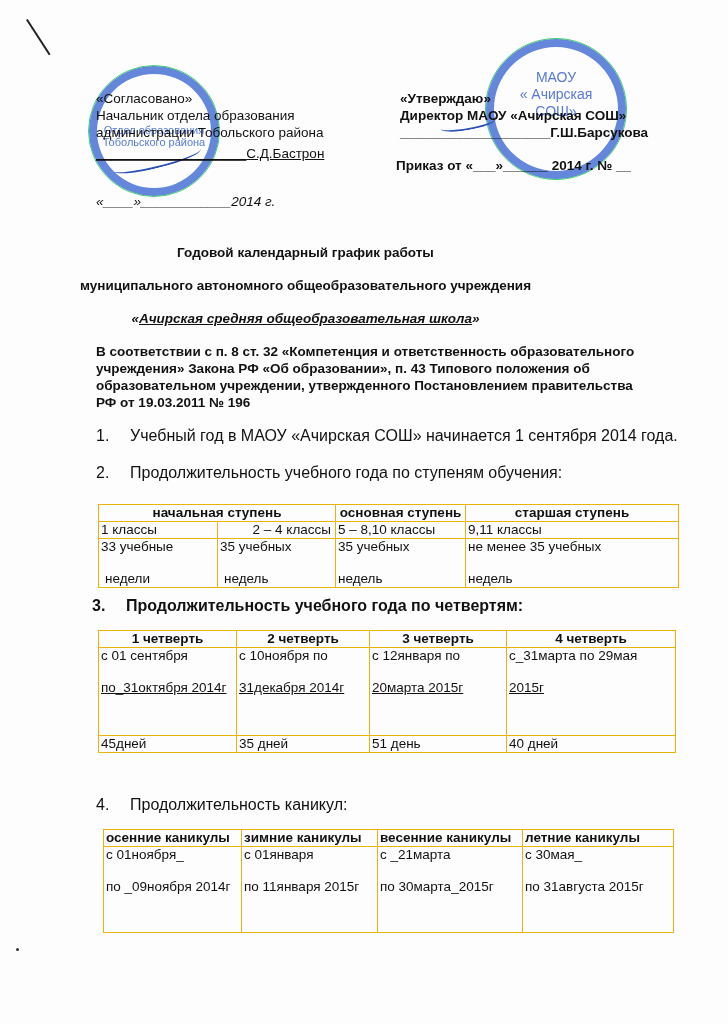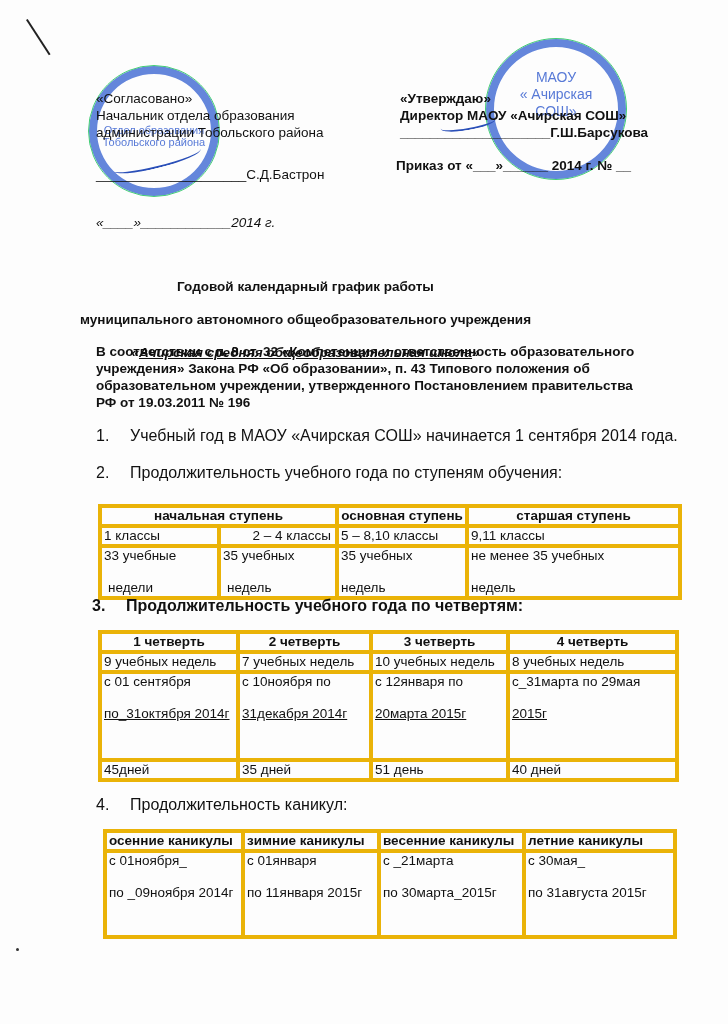--- a/index.html
+++ b/index.html
@@ -18,30 +18,30 @@
     position:absolute; border-radius:50%; border:1px solid #22c55e;
     box-shadow: inset 0 0 0 6px rgba(255,255,255,0), inset 0 0 0 8px #4a72d6;
     opacity:0.85;
   }
   .stamp-left { left:88px; top:65px; width:130px; height:130px; }
   .stamp-right { left:485px; top:38px; width:140px; height:140px; }
   .stamp-inner { position:absolute; left:0; right:0; text-align:center; color:#3b63d0; }
   .approval-block { line-height:17px; font-size:13.5px; }
   .approval-block .line { white-space:nowrap; }
   .underline { text-decoration:underline; }
-  .title { position:absolute; left:0; width:611px; text-align:center; font-weight:bold; font-size:13.5px;margin-top:34px; }
+  .title { position:absolute; left:0; width:611px; text-align:center; font-weight:bold; font-size:13.5px; }
   .para { position:absolute; left:96px; width:560px; line-height:17px; font-size:13.5px; }
   .item { position:absolute; left:96px; font-size:16px; white-space:nowrap; }
   .item .num { display:inline-block; width:34px; }
   table.doc {
     position:absolute; border-collapse:collapse; font-size:13.5px;
     table-layout:fixed;
   }
   table.doc td, table.doc th {
-    border:4px solid #eab308; padding:0 2px; vertical-align:top; text-align:left;
+    border:1px solid #eab308; padding:0 2px; vertical-align:top; text-align:left;
     font-weight:normal; line-height:16px;
   }
   table.doc th { font-weight:bold; text-align:center; }
   .cell-gap { display:block; height:16px; }
   .signature {
     position:absolute; border-bottom:2px solid #2a4fb8; border-radius:50%;
   }
   .dot { position:absolute; width:3px; height:3px; background:#333; border-radius:50%; }
 </style>
 </head>
@@ -65,21 +65,21 @@
   </div>
 </div>
 
 <div class="signature" style="left:112px;top:152px;width:90px;height:14px;transform:rotate(-14deg);"></div>
 <div class="signature" style="left:440px;top:118px;width:56px;height:10px;transform:rotate(-10deg);"></div>
 
 <div class="abs approval-block" style="left:96px;top:90px;">
   <div class="line">«Согласовано»</div>
   <div class="line">Начальник отдела образования</div>
   <div class="line">администрации Тобольского района</div>
-  <div class="line" style="margin-top:25px;">
+  <div class="line" style="margin-top:4px;text-decoration:underline;">
     <span>____________________</span><span>С.Д.Бастрон</span>
   </div>
   <div class="line" style="margin-top:31px;font-style:italic;">«____»____________2014 г.</div>
 </div>
 
 <div class="abs approval-block" style="left:400px;top:90px;font-weight:bold;">
   <div class="line">«Утверждаю»</div>
   <div class="line">Директор МАОУ «Ачирская  СОШ»</div>
   <div class="line">
     <span>____________________</span><span>Г.Ш.Барсукова</span>
@@ -142,26 +142,20 @@
       <col style="width:137px">
       <col style="width:169px">
     </colgroup>
   <tbody>
       <tr>
     <th>1 четверть</th>
     <th>2 четверть</th>
     <th>3 четверть</th>
     <th>4 четверть</th>
   </tr>
-  <tr>
-    <td>9 учебных недель</td>
-    <td>7 учебных недель</td>
-    <td>10 учебных недель</td>
-    <td>8 учебных недель</td>
-  </tr>
   <tr style="height:88px;">
     <td><span>с 01 сентября</span><span class="cell-gap"></span><span class="underline">по_31октября 2014г</span></td>
     <td><span>с 10ноября по</span><span class="cell-gap"></span><span class="underline">31декабря 2014г</span></td>
     <td><span>с 12января по</span><span class="cell-gap"></span><span class="underline">20марта 2015г</span></td>
     <td><span>с_31марта по 29мая</span><span class="cell-gap"></span><span class="underline">2015г</span></td>
   </tr>
   <tr>
     <td>45дней</td>
     <td>35 дней</td>
     <td>51 день</td>

